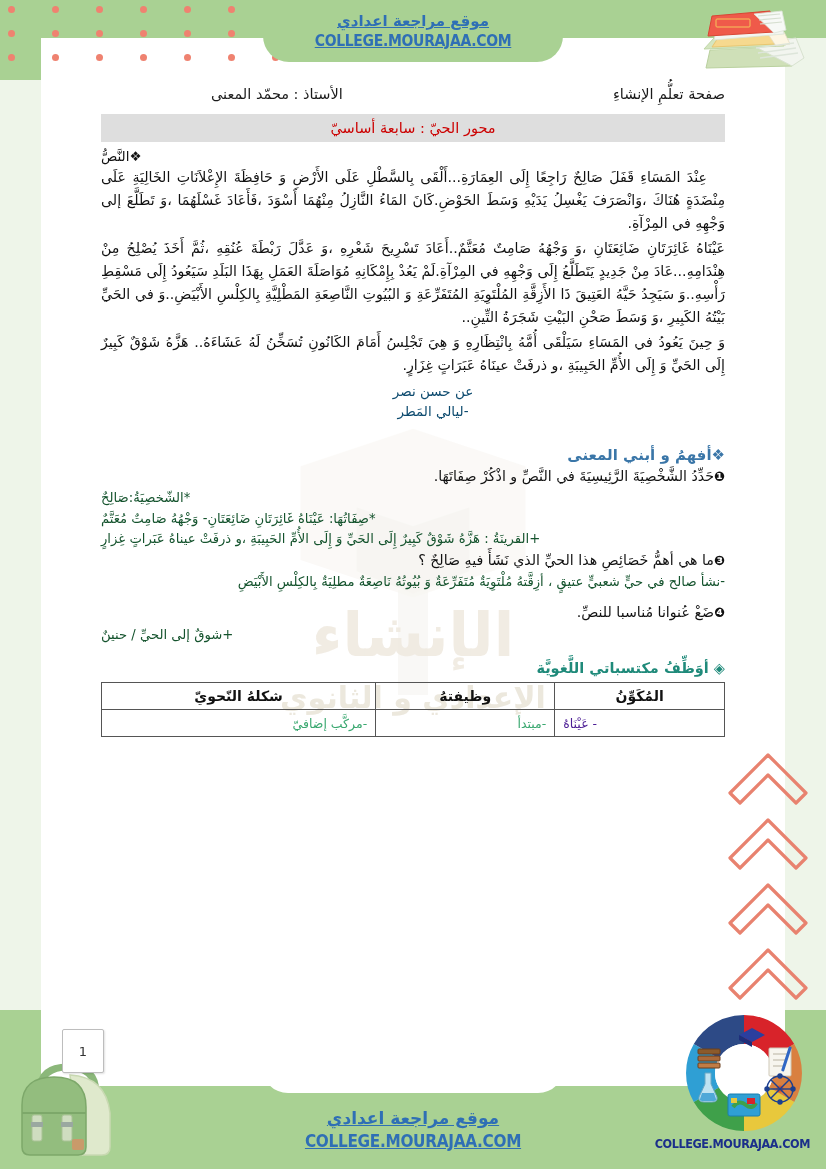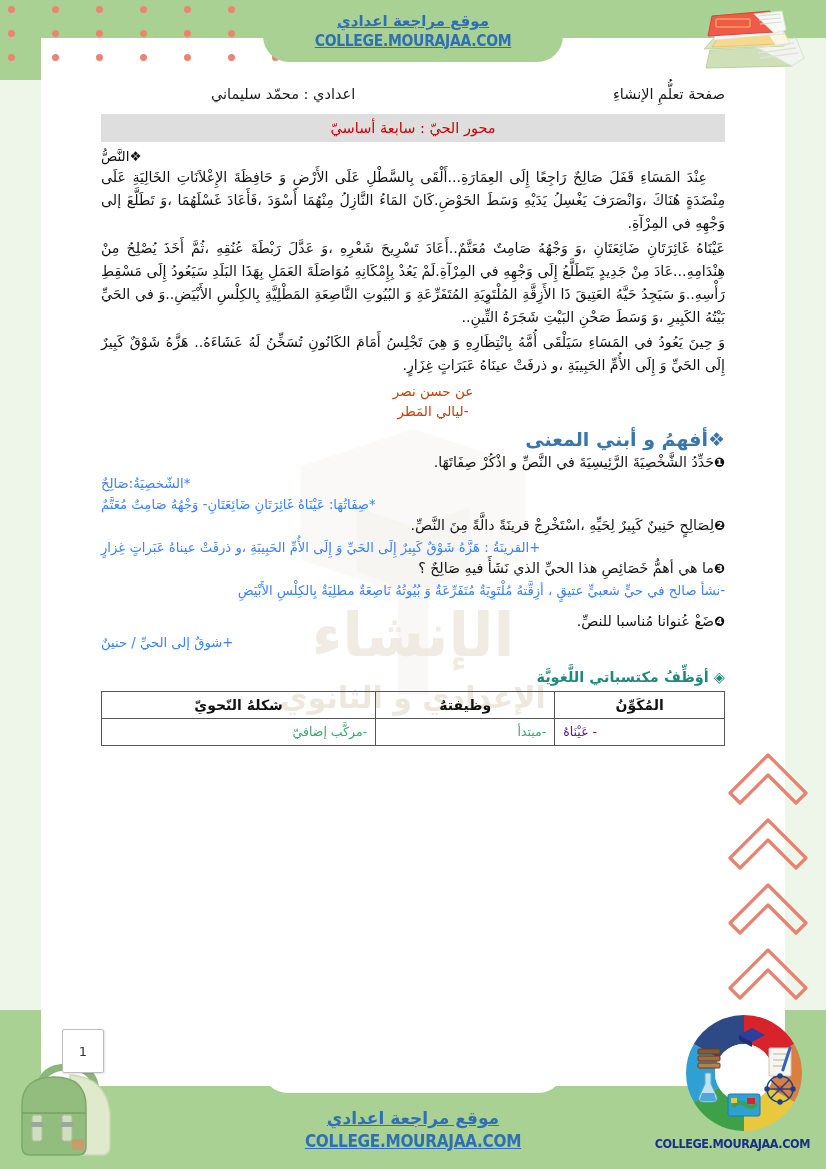--- a/index.html
+++ b/index.html
@@ -155,51 +155,51 @@
     color: #111;
     text-align: justify;
     text-align-last: right;
     margin-bottom: 2px;
     text-justify: inter-word;
   }
   p.body-text.indent { text-indent: 18px; }
 
   .attribution {
     font-size: 13.5px;
-    color: #c2410c;
+    color: #0c4a6e;
     line-height: 1.5;
     text-align: center;
     margin-top: 4px;
     margin-right: -40px;
   }
   .attribution div { }
 
   
   .h-blue {
     color: #3a76a8;
-    font-size: 19px;
-    font-weight: bold;
-    margin: 6px 0 2px 0;
+    font-size: 15px;
+    font-weight: bold;
+    margin: 24px 0 2px 0;
   }
   .h-teal {
     color: #1f8a7a;
     font-size: 14.5px;
     font-weight: bold;
     margin: 16px 0 3px 0;
   }
 
   .question {
     font-size: 14.2px;
     color: #111;
     margin: 1px 0;
     line-height: 1.5;
   }
   .answer {
     font-size: 13.2px;
-    color: #3b82f6;
+    color: #14532d;
     margin: 1px 0;
     line-height: 1.5;
   }
   .answer.right-end { text-align: left; }
 
   .qnum {
     font-weight: bold;
     font-size: 13px;
     display: inline-block;
     color: #111;
@@ -446,21 +446,21 @@
     <rect x="92" y="96" width="16" height="56" fill="#e3ddd0" opacity="0.7"></rect>
   </svg>
 
   <div class="wm-text">الإنشاء</div>
   <div class="wm-text2">الإعدادي و الثانوي</div>
 
   <div class="content">
 
     <div class="meta-row">
       <span class="meta-right">صفحة تعلُّمِ الإنشاءِ</span>
-      <span class="meta-left">اعدادي : محمّد سليماني</span>
+      <span class="meta-left">الأستاذ : محمّد المعنى</span>
     </div>
 
     <div class="title-bar">
       <span>محور الحيّ : سابعة أساسيّ</span>
     </div>
 
     <div class="sec-label left-aligned">❖النَّصُّ</div>
 
     <p class="body-text indent">عِنْدَ المَسَاءِ قَفَلَ صَالِحٌ رَاجِعًا إِلَى العِمَارَةِ...أَلْقَى بِالسَّطْلِ عَلَى الأَرْضِ وَ حَافِظَةَ الإِعْلاَنَاتِ الخَالِيَةِ عَلَى مِنْضَدَةٍ هُنَاكَ ،وَانْصَرَفَ يَغْسِلُ يَدَيْهِ وَسَطَ الحَوْضِ.كَانَ المَاءُ النَّازِلُ مِنْهُمَا أَسْوَدَ ،فَأَعَادَ غَسْلَهُمَا ،وَ تَطَلَّعَ إلى وَجْهِهِ في المِرْآةِ.</p>
     <p class="body-text">عَيْنَاهُ غَائِرَتَانِ ضَائِعَتَانِ ،وَ  وَجْهُهُ صَامِتٌ مُعَتَّمٌ..أَعَادَ تَسْرِيحَ شَعْرِهِ ،وَ عَدَّلَ رَبْطَةَ عُنُقِهِ ،ثُمَّ أَخَذَ يُصْلِحُ مِنْ هِنْدَامِهِ...عَادَ مِنْ جَدِيدٍ يَتَطَلَّعُ إِلَى وَجْهِهِ في المِرْآةِ.لَمْ يَعُدْ بِإِمْكَانِهِ مُوَاصَلَةَ العَمَلِ بِهَذَا البَلَدِ سَيَعُودُ إِلَى مَسْقِطِ رَأْسِهِ..وَ سَيَجِدُ حَيَّهُ العَتِيقَ ذَا الأَزِقَّةِ المُلْتَوِيَةِ المُتَفَرِّعَةِ وَ البُيُوتِ النَّاصِعَةِ المَطْلِيَّةِ بِالكِلْسِ الأَبْيَضِ..وَ في الحَيِّ بَيْتُهُ الكَبِيرِ ،وَ وَسَطَ صَحْنِ البَيْتِ شَجَرَةُ التِّينِ..</p>
@@ -472,23 +472,20 @@
     </div>
 
     <div class="h-blue">❖أفهمُ و أبني المعنى</div>
 
     <div class="question">
       <span class="qnum">❶</span><span>حَدِّدُ الشَّخْصِيَةَ الرَّئِيسِيَةَ في النَّصِّ و اذْكُرْ صِفَاتَهَا.</span>
     </div>
     <div class="answer right-end">*الشّخصِيَةُ:صَالِحٌ</div>
     <div class="answer right-end">*صِفَاتُهَا: عَيْنَاهُ غَائِرَتَانِ ضَائِعَتَانِ- وَجْهُهُ صَامِتٌ مُعَتَّمٌ</div>
 
-    <div class="question">
-      <span class="qnum">❷</span><span>لِصَالِحٍ حَنِينٌ كَبِيرٌ لِحَيِّهِ ،اسْتَخْرِجْ قرينَةً دالَّةً مِنَ النَّصِّ.</span>
-    </div>
     <div class="answer right-end">+القرينَةُ : هَزَّهُ شَوْقٌ كَبِيرٌ إِلَى الحَيِّ وَ إِلَى الأُمِّ الحَبِيبَةِ ،و ذرفَتْ عيناهُ عَبَراتٍ غِزارٍ</div>
 
     <div class="question">
       <span class="qnum">❸</span><span>ما هي أهمُّ خَصَائِصِ هذا الحيِّ الذي نَشَأَ فيهِ صَالِحٌ ؟</span>
     </div>
     <div class="answer">-نشأ صالح في حيٍّ شعبيٍّ عتيقٍ ، أزِقَّتهُ مُلْتَوِيَةٌ مُتَفَرِّعَةٌ وَ بُيُوتُهُ نَاصِعَةٌ مطلِيَةٌ بِالكِلْسِ الأَبْيَضِ</div>
 
     <div class="question" style="margin-top:10px;">
       <span class="qnum">❹</span><span>ضَعْ عُنوانا مُناسبا للنصِّ.</span>
     </div>

